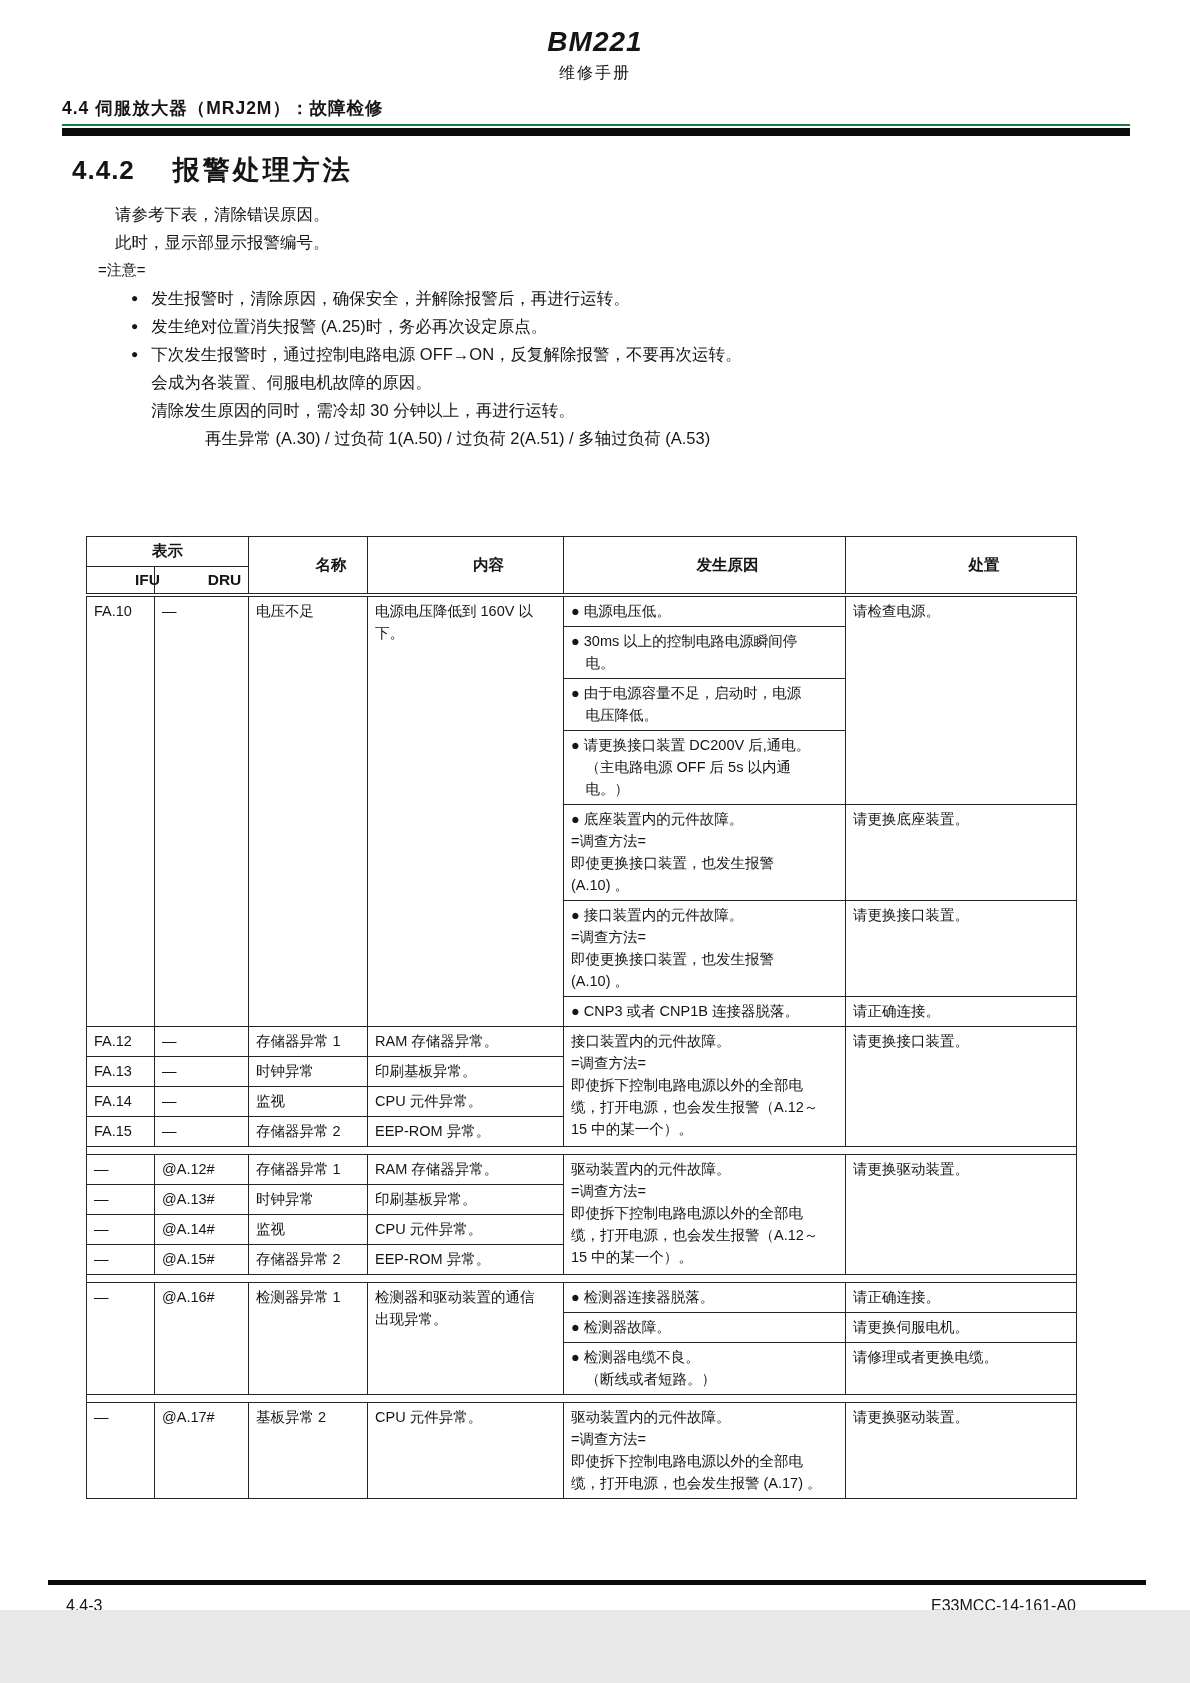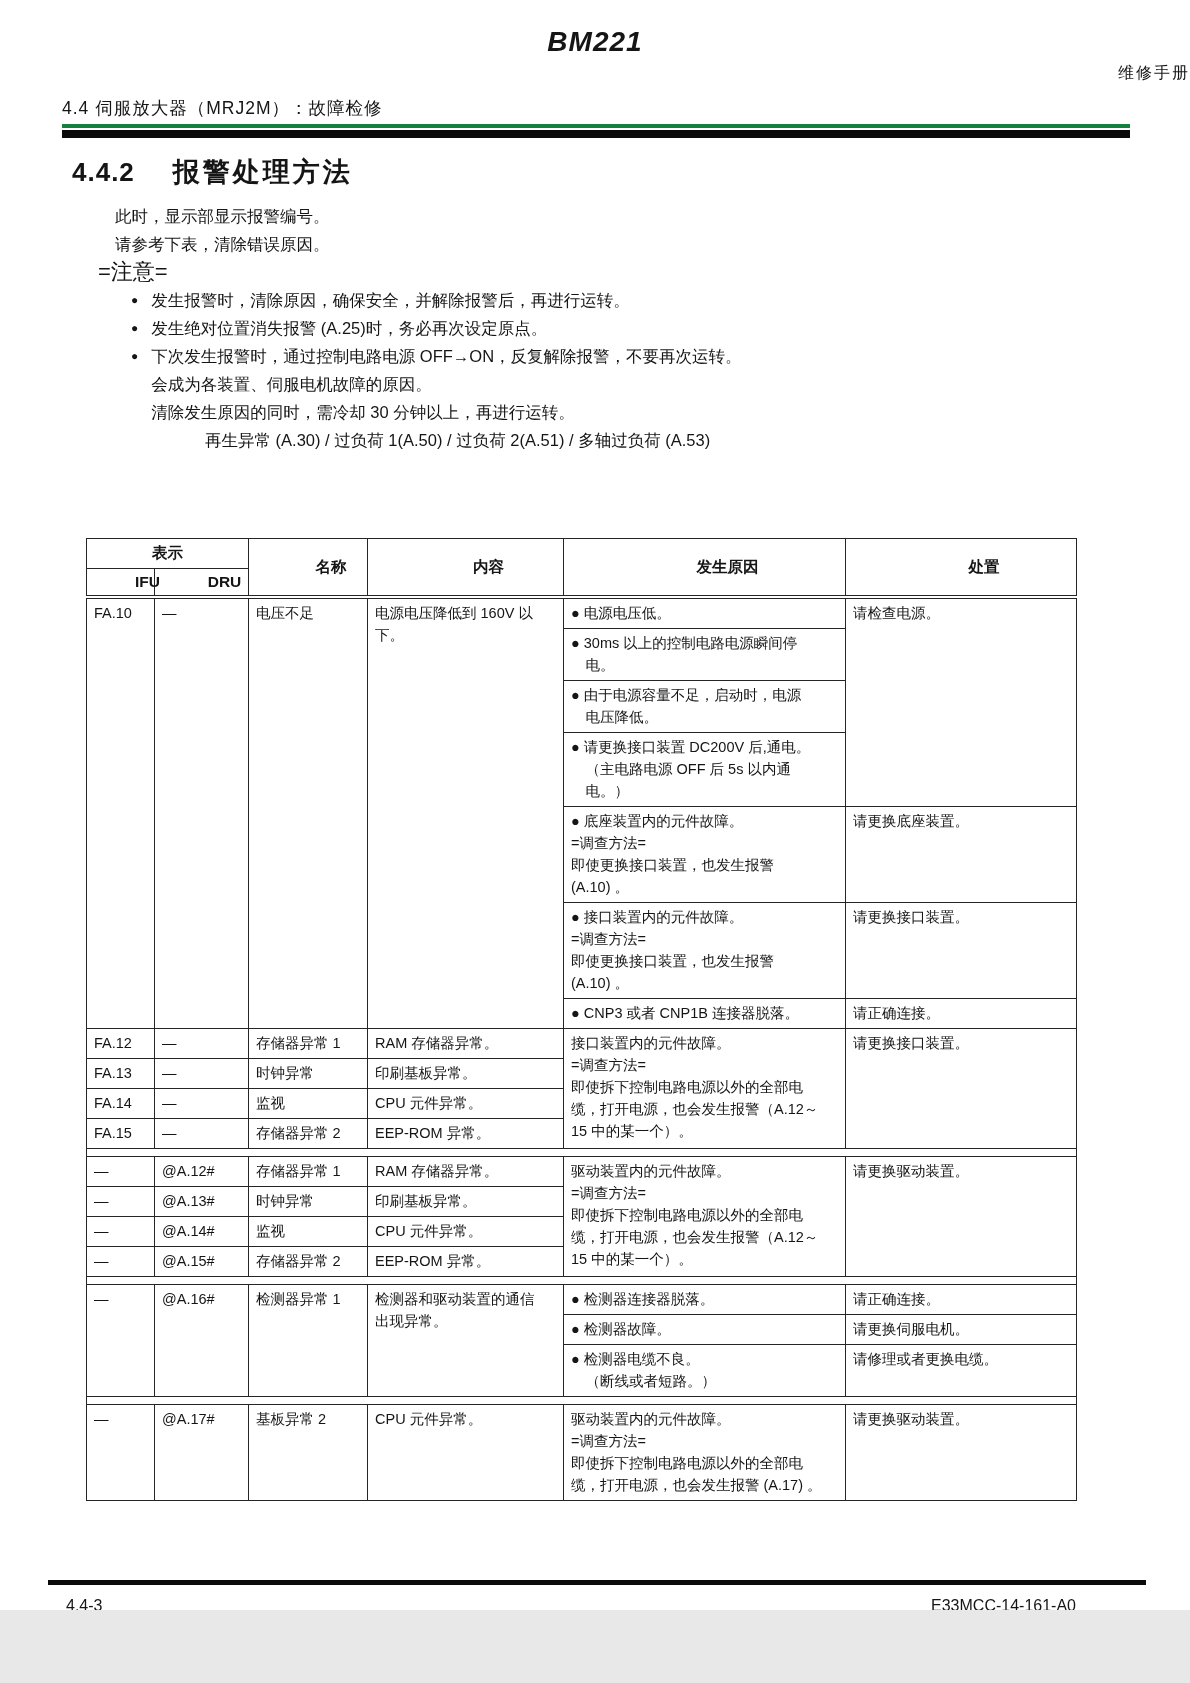--- a/index.html
+++ b/index.html
@@ -19,42 +19,42 @@
   .doc-code {
     padding-top: 26px;
     text-align: center;
     font-size: 28px;
     font-weight: bold;
     font-style: italic;
     letter-spacing: 1px;
   }
   .doc-subtitle {
     margin-top: 5px;
-    text-align: right;
+    text-align: center;
     font-size: 16px;
     letter-spacing: 2px;
   }
   .section-head { margin: 12px 60px 0 62px; }
   .section-title {
     font-size: 17.5px;
-    font-weight: 400;
+    font-weight: 700;
     letter-spacing: 1px;
     padding-bottom: 4px;
-    border-bottom: 4px solid #15803d;
+    border-bottom: 2px solid #15803d;
   }
   .thick-bar { height: 8px; background: #0b0b0b; margin-top: 2px; }
 
   
   .heading { margin: 16px 0 0 72px; display: flex; align-items: baseline; gap: 38px; }
   .heading-number { font-size: 26px; font-weight: bold; letter-spacing: 1px; }
   .heading-title  { font-size: 27px; font-weight: bold; letter-spacing: 3px; }
 
   
   .intro { margin: 12px 0 0 115px; font-size: 16.5px; line-height: 28px; }
-  .note-label { margin-left: 98px; font-size: 22px; line-height: 28px; }
+  .note-label { margin-left: 98px; font-size: 15px; line-height: 28px; }
   .notes { margin-left: 131px; }
   .note { display: flex; gap: 13px; font-size: 16.5px; line-height: 28px; }
   .note-bullet { font-size: 12px; line-height: 28px; flex: 0 0 auto; }
   .alarm-ref { margin-left: 205px; font-size: 16.5px; line-height: 28px; }
 
   
   .table-wrap { margin: 84px 0 0 86px; }
   table.alarm {
     border-collapse: collapse;
     table-layout: fixed;
@@ -105,22 +105,22 @@
     <div class="section-title">4.4 伺服放大器（MRJ2M）：故障检修</div>
     <div class="thick-bar"></div>
   </div>
 
   <div class="heading">
     <span class="heading-number">4.4.2</span>
     <span class="heading-title">报警处理方法</span>
   </div>
 
   <div class="intro">
+    <div>请参考下表，清除错误原因。</div>
     <div>此时，显示部显示报警编号。</div>
-    <div>请参考下表，清除错误原因。</div>
   </div>
 
   <div class="note-label">=注意=</div>
 
   <div class="notes">
     <div class="note">
       <span class="note-bullet">●</span>
       <span class="pre">发生报警时，清除原因，确保安全，并解除报警后，再进行运转。</span>
     </div>
     <div class="note">

